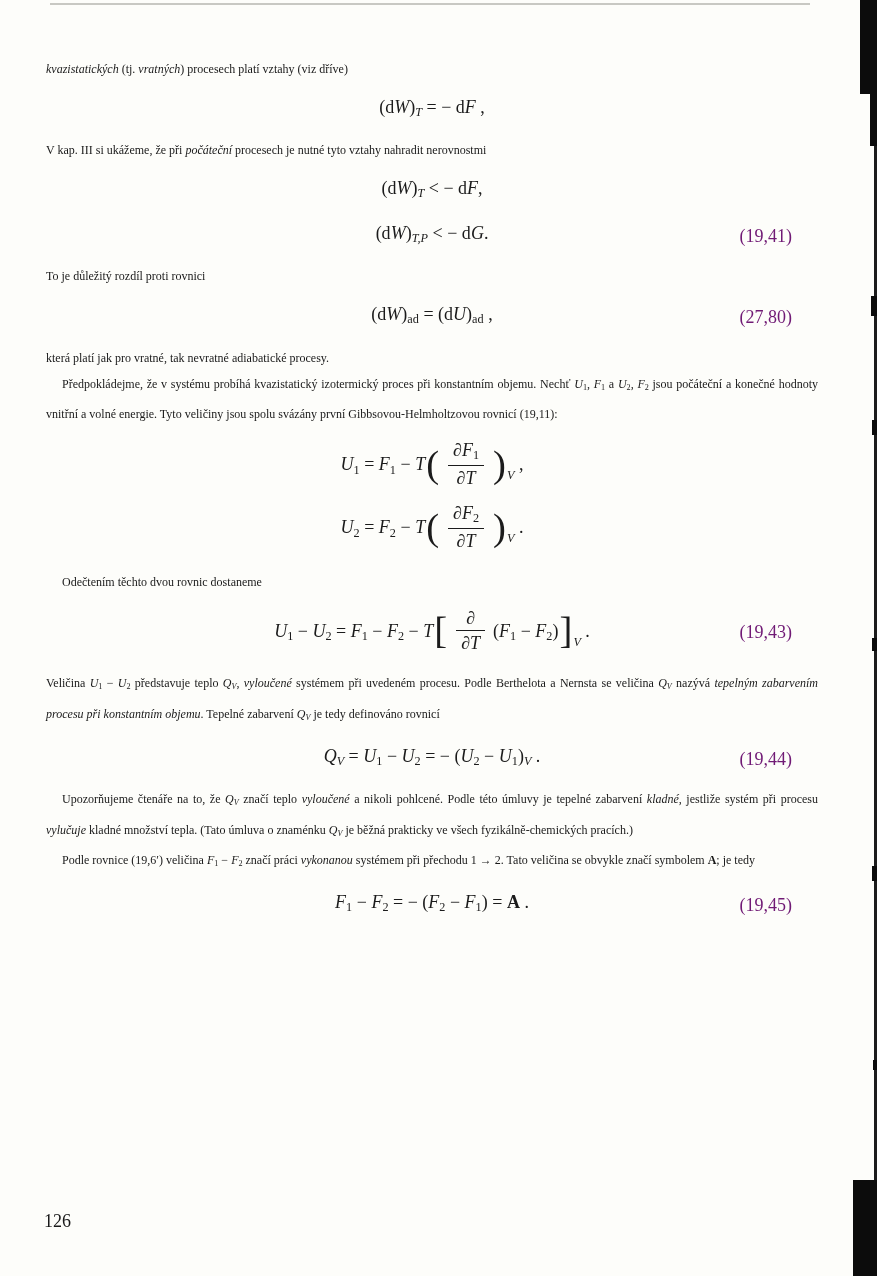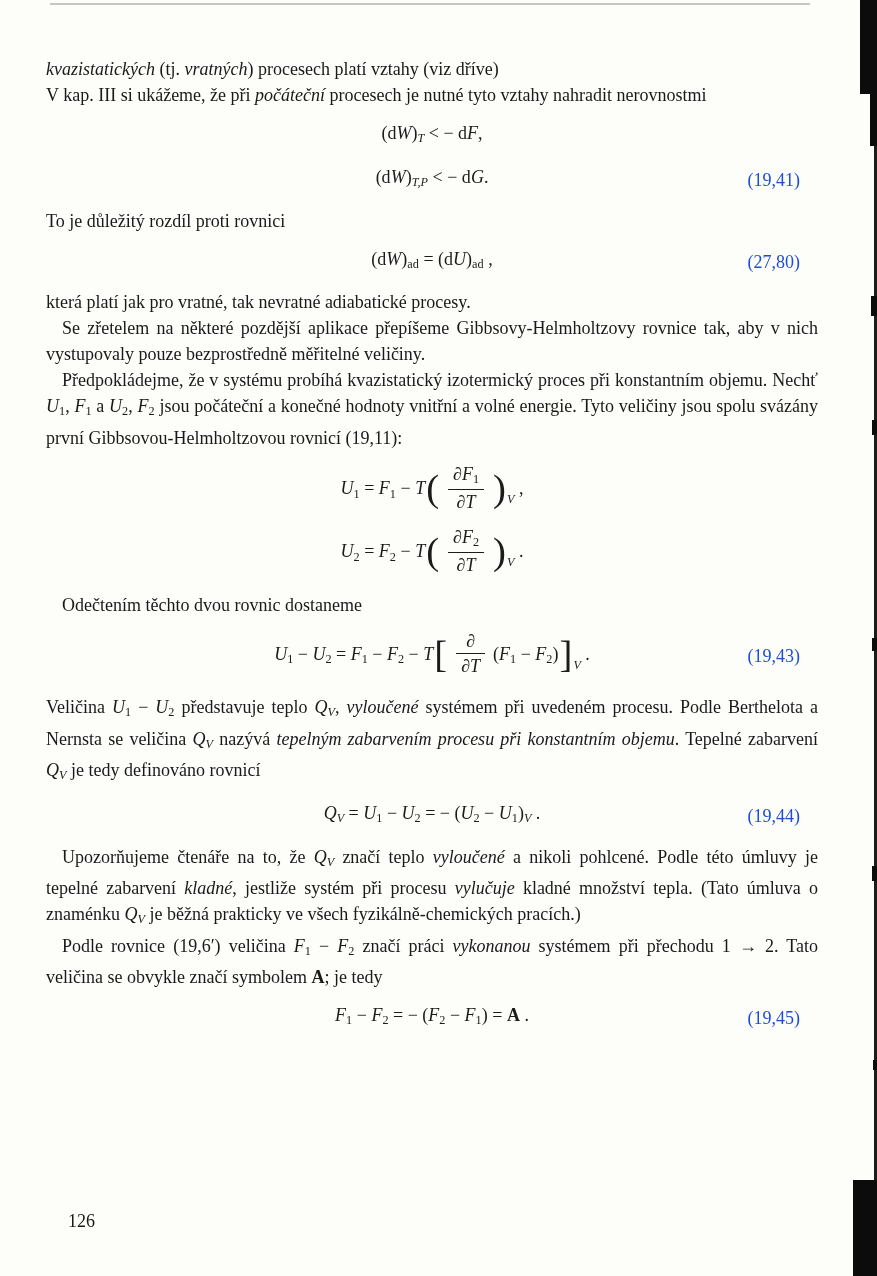--- a/index.html
+++ b/index.html
@@ -1,35 +1,35 @@
 <!DOCTYPE html>
 <html><head>
 <meta charset="utf-8">
 <style>
   html,body{margin:0;padding:0;}
   body{width:877px;height:1276px;background:#e9e9e6;font-family:"Liberation Serif","DejaVu Serif",serif;}
   .page{position:relative;width:877px;height:1276px;background:#fdfdfa;overflow:hidden;color:#1b1b1b;}
   .content{position:absolute;left:46px;top:56px;width:772px;}
-  .para{font-size:18px;line-height:26px;text-align:justify;margin:0;color:#191919;}
+  .para{font-size:12px;line-height:26px;text-align:justify;margin:0;color:#191919;}
   .para.ind{text-indent:16px;}
   .eqline{position:relative;font-size:18px;line-height:28px;text-align:center;margin:11px 0;}
   .eqline.frl{margin:15px 0;}
   .eqbody{display:inline-block;}
-  .eqnum{position:absolute;right:18px;top:50%;transform:translateY(-50%);font-size:18px;color:#1d4ed8;}
+  .eqnum{position:absolute;right:26px;top:50%;transform:translateY(-50%);font-size:18px;color:#701a75;}
   .r{font-style:normal;}
   .i{font-style:italic;}
   .b{font-weight:700;}
   .sub{font-size:68%;vertical-align:-0.28em;}
   .subi{font-size:68%;vertical-align:-0.28em;font-style:italic;}
   .subb{font-size:68%;vertical-align:-0.75em;font-style:italic;}
   .big{font-size:215%;font-weight:400;vertical-align:middle;position:relative;top:-2px;padding:0 1px;}
   .frac{display:inline-block;vertical-align:middle;text-align:center;margin:0 8px;line-height:1.12;position:relative;top:-2px;}
   .fnum{display:block;padding:0 5px 2px;}
   .fden{display:block;border-top:1.5px solid #1b1b1b;padding:2px 5px 0;}
-  .pagenum{position:absolute;left:68px;bottom:44px;font-size:18px;color:#191919;}
+  .pagenum{position:absolute;left:44px;bottom:44px;font-size:18px;color:#191919;}
   .art{position:absolute;background:#0c0c0c;}
   .a-edge{right:0;top:0;width:3px;height:1276px;background:#1c1c1c;}
   .a-tr{right:0;top:0;width:17px;height:94px;}
   .a-t2{right:0;top:94px;width:7px;height:52px;}
   .a-m1{right:0;top:296px;width:6px;height:20px;}
   .a-m2{right:0;top:420px;width:5px;height:15px;}
   .a-m3{right:0;top:638px;width:5px;height:13px;}
   .a-m4{right:0;top:866px;width:5px;height:15px;}
   .a-m5{right:0;top:1060px;width:4px;height:10px;}
   .a-br{right:0;bottom:0;width:24px;height:96px;}
@@ -48,40 +48,42 @@
   <div class="art a-m2"></div>
   <div class="art a-m3"></div>
   <div class="art a-m4"></div>
   <div class="art a-m5"></div>
   <div class="art a-br"></div>
 
   <main class="content">
 
     <p class="para"><span class="i">kvazistatických</span><span class="r"> (tj. </span><span class="i">vratných</span><span class="r">) procesech platí vztahy (viz dříve)</span></p>
 
+    <div class="eqline">
+      <span class="eqbody"><span class="r">(d</span><span class="i">W</span><span class="r">)</span><span class="subi">T</span><span class="r"> = − d</span><span class="i">F</span><span class="r"> ,</span></span>
+    </div>
 
     <p class="para"><span class="r">V kap. III si ukážeme, že při </span><span class="i">počáteční</span><span class="r"> procesech je nutné tyto vztahy nahradit nerovnostmi</span></p>
 
     <div class="eqline">
       <span class="eqbody"><span class="r">(d</span><span class="i">W</span><span class="r">)</span><span class="subi">T</span><span class="r"> &lt; − d</span><span class="i">F</span><span class="r">,</span></span>
     </div>
     <div class="eqline">
       <span class="eqbody"><span class="r">(d</span><span class="i">W</span><span class="r">)</span><span class="subi">T,P</span><span class="r"> &lt; − d</span><span class="i">G</span><span class="r">.</span></span>
       <span class="eqnum">(19,41)</span>
     </div>
 
     <p class="para"><span class="r">To je důležitý rozdíl proti rovnici</span></p>
 
     <div class="eqline">
       <span class="eqbody"><span class="r">(d</span><span class="i">W</span><span class="r">)</span><span class="sub">ad</span><span class="r"> = (d</span><span class="i">U</span><span class="r">)</span><span class="sub">ad</span><span class="r"> ,</span></span>
       <span class="eqnum">(27,80)</span>
     </div>
 
     <p class="para"><span class="r">která platí jak pro vratné, tak nevratné adiabatické procesy.</span></p>
-    <p class="para ind"><span class="r">Se zřetelem na některé pozdější aplikace přepíšeme Gibbsovy-Helmholtzovy rovnice tak, aby v nich vystupovaly pouze bezprostředně měřitelné veličiny.</span></p>
     <p class="para ind"><span class="r">Předpokládejme, že v systému probíhá kvazistatický izotermický proces při konstantním objemu. Nechť </span><span class="i">U</span><span class="sub">1</span><span class="r">, </span><span class="i">F</span><span class="sub">1</span><span class="r"> a </span><span class="i">U</span><span class="sub">2</span><span class="r">, </span><span class="i">F</span><span class="sub">2</span><span class="r"> jsou počáteční a konečné hodnoty vnitřní a volné energie. Tyto veličiny jsou spolu svázány první Gibbsovou-Helmholtzovou rovnicí (19,11):</span></p>
 
     <div class="eqline frl">
       <span class="eqbody"><span class="i">U</span><span class="sub">1</span><span class="r"> = </span><span class="i">F</span><span class="sub">1</span><span class="r"> − </span><span class="i">T</span><span class="big">(</span><span class="frac"><span class="fnum"><span class="i">∂</span><span class="i">F</span><span class="sub">1</span></span><span class="fden"><span class="i">∂</span><span class="i">T</span></span></span><span class="big">)</span><span class="subb">V</span><span class="r"> ,</span></span>
     </div>
     <div class="eqline frl">
       <span class="eqbody"><span class="i">U</span><span class="sub">2</span><span class="r"> = </span><span class="i">F</span><span class="sub">2</span><span class="r"> − </span><span class="i">T</span><span class="big">(</span><span class="frac"><span class="fnum"><span class="i">∂</span><span class="i">F</span><span class="sub">2</span></span><span class="fden"><span class="i">∂</span><span class="i">T</span></span></span><span class="big">)</span><span class="subb">V</span><span class="r"> .</span></span>
     </div>
 
     <p class="para ind"><span class="r">Odečtením těchto dvou rovnic dostaneme</span></p>

